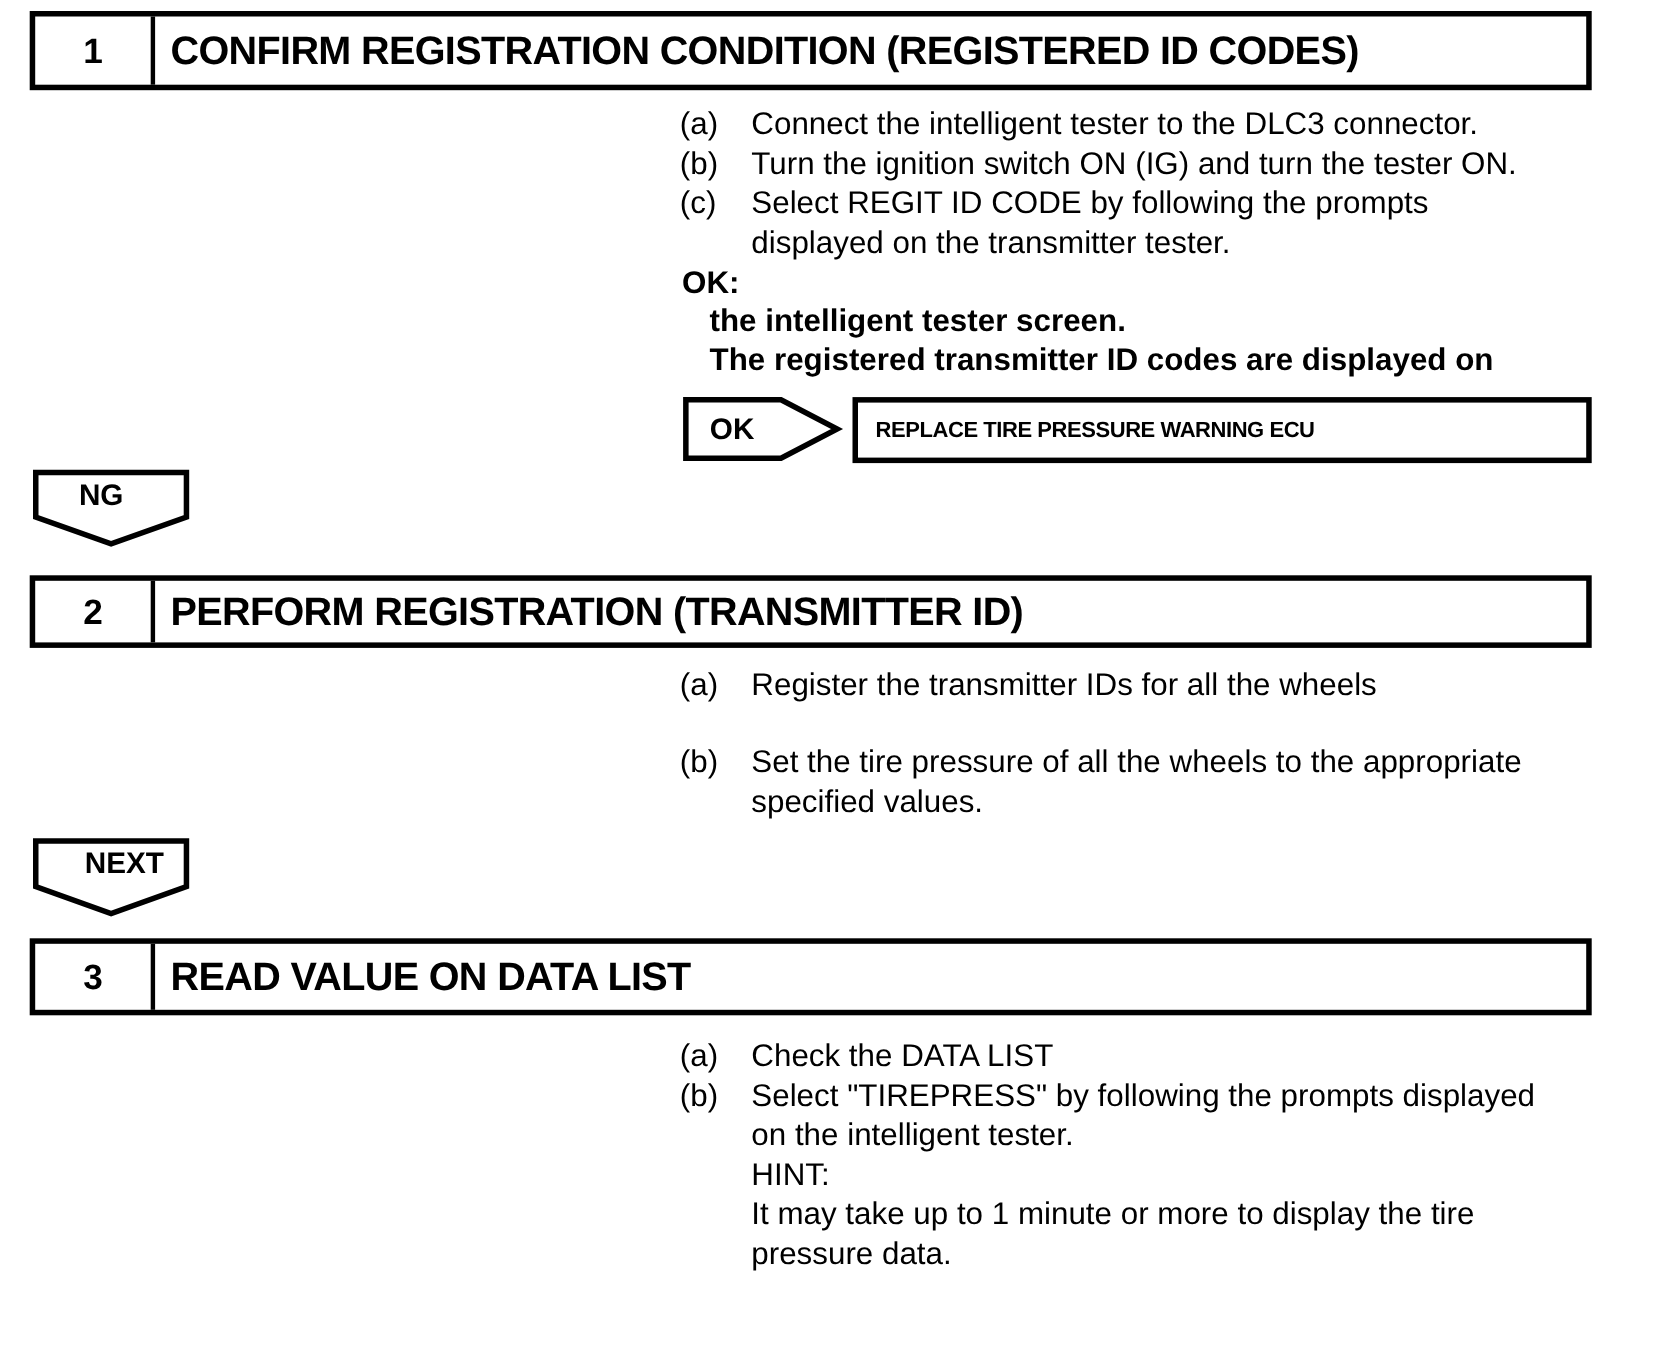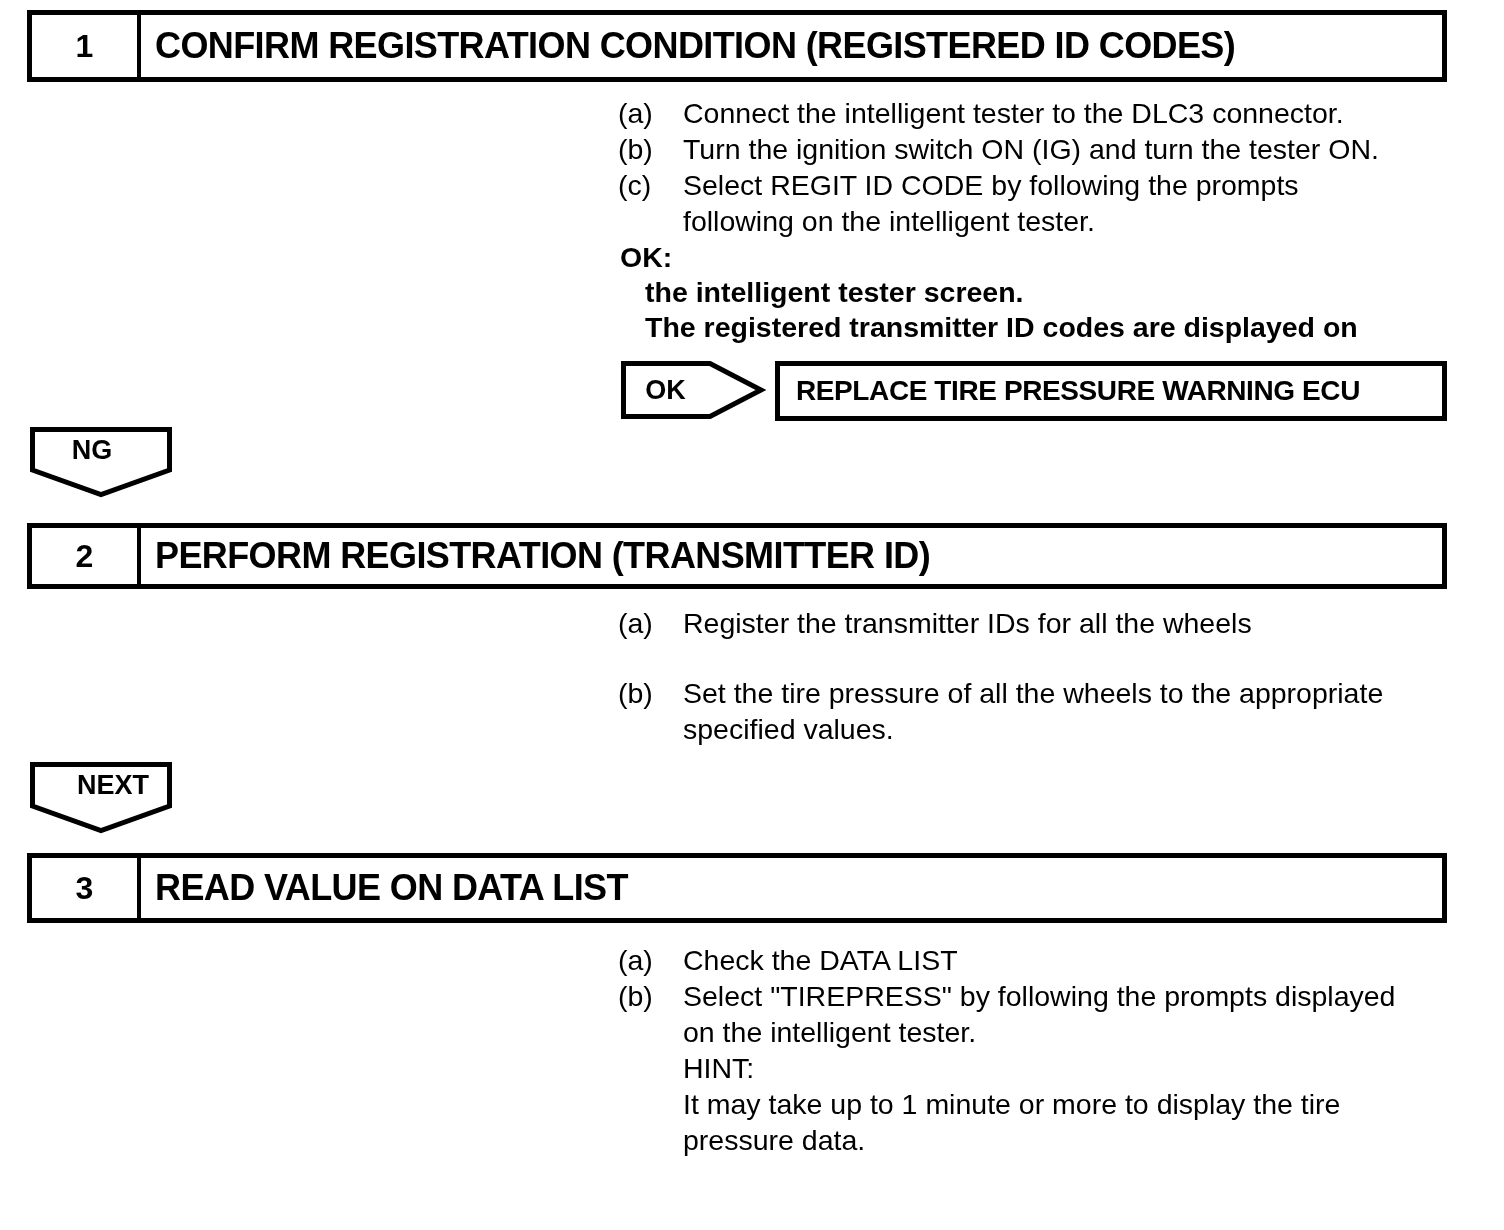--- a/index.html
+++ b/index.html
@@ -49,21 +49,21 @@
   .connector .shape-label{
     position:absolute;display:flex;align-items:center;justify-content:center;
     font-weight:bold;font-size:27px;
   }
   
   .action-box{
     position:absolute;
     border:5px solid #000;box-sizing:border-box;
     display:flex;align-items:center;
     padding-left:16px;
-    font-weight:bold;font-size:28px;letter-spacing:-0.4px;
+    font-weight:bold;font-size:20px;letter-spacing:-0.4px;
     background:#fff;white-space:nowrap;
   }
 </style>
 </head>
 <body>
 
 <div class="page">
 
   <div class="step-header" style="top:10px;height:72px;">
     <div class="step-num">1</div>
@@ -78,21 +78,21 @@
     <div class="row">
       <span class="lbl">(b)</span>
       <span class="txt">Turn the ignition switch ON (IG) and turn the tester ON.</span>
     </div>
     <div class="row">
       <span class="lbl">(c)</span>
       <span class="txt">Select REGIT ID CODE by following the prompts</span>
     </div>
     <div class="row">
       <span class="lbl"></span>
-      <span class="txt">following on the intelligent tester.</span>
+      <span class="txt">displayed on the transmitter tester.</span>
     </div>
   </div>
 
   <div class="ok-note" style="top:240px;">
     <div>OK:</div>
     <div class="indent">the intelligent tester screen.</div>
     <div class="indent">The registered transmitter ID codes are displayed on</div>
   </div>
 
   <div class="connector" style="left:621px;top:361px;width:143px;height:58px;">

